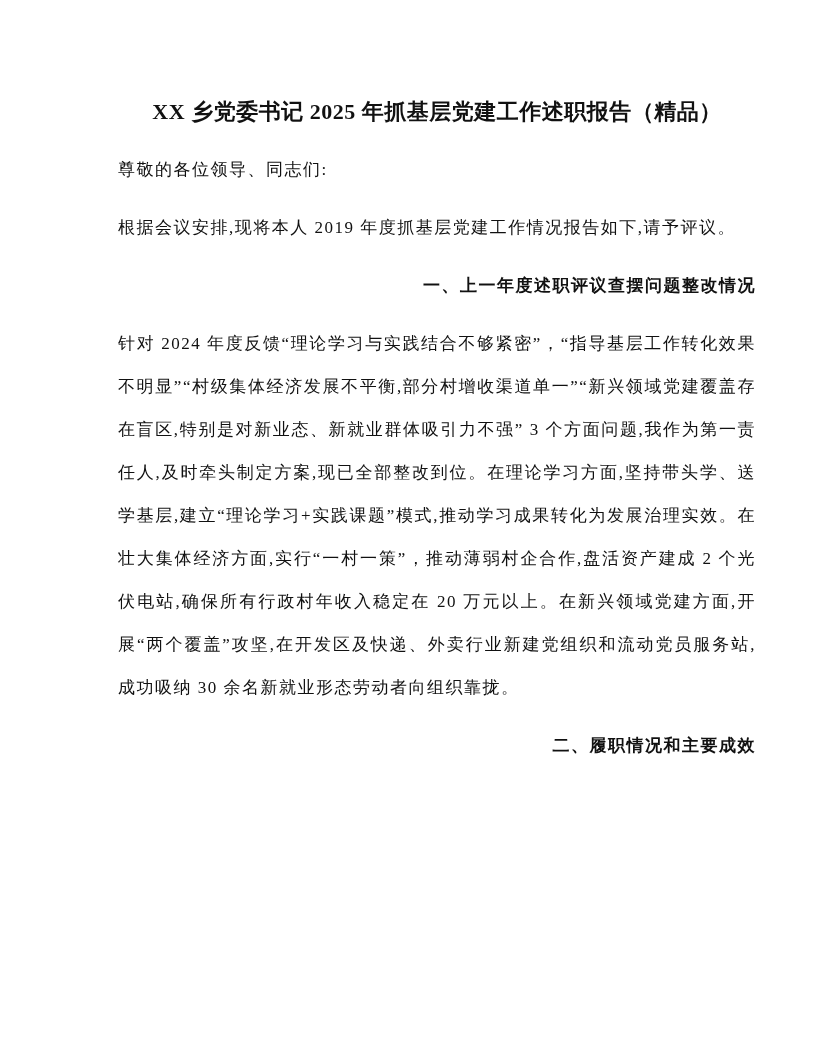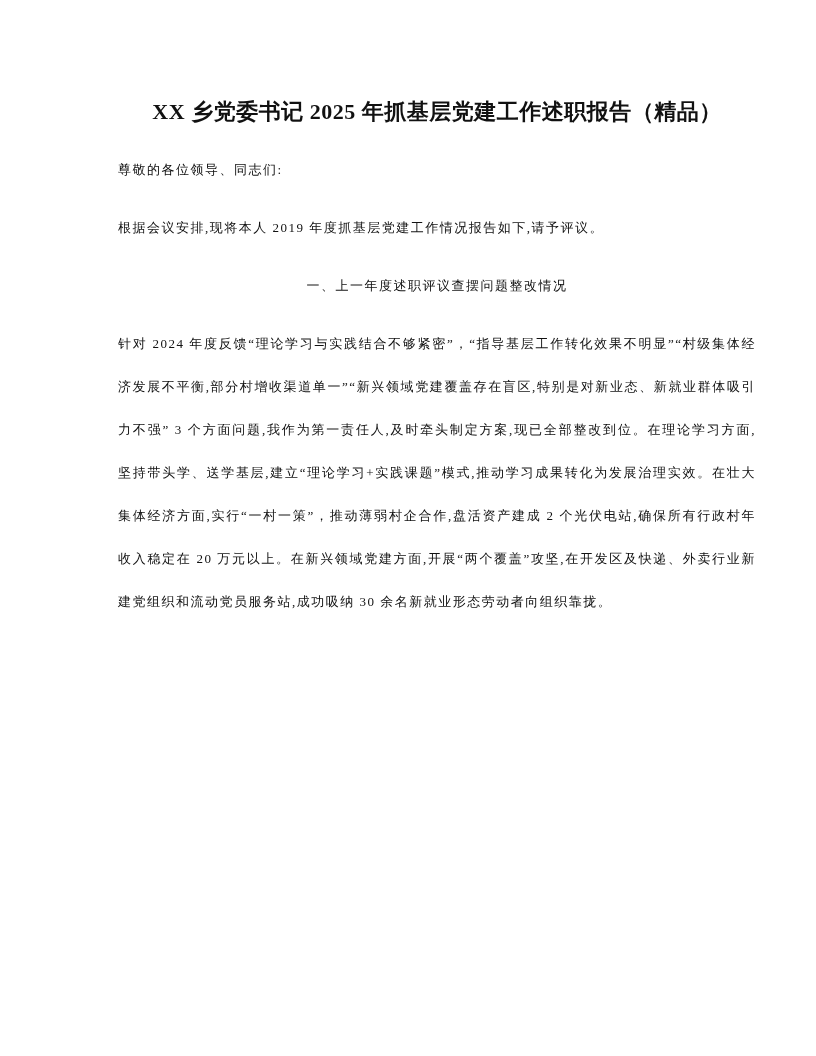--- a/index.html
+++ b/index.html
@@ -22,38 +22,40 @@
   .doc-title {
     font-size: 22px;
     font-weight: 700;
     line-height: 43px;
     text-align: center;
     margin: 0 0 15px 0;
     letter-spacing: 0.5px;
     white-space: nowrap;
   }
   .para {
-    font-size: 13px;
+    font-size: 17px;
     line-height: 43px;
     letter-spacing: 1.5px;
     text-align: justify;
     text-justify: inter-character;
     margin: 0 0 15px 0;
   }
   .para.heading {
-    text-align: center;
+    text-align: right;
+    font-weight: bold;
   }
 </style>
 </head>
 <body>
 
 <div class="page">
   <h1 class="doc-title">XX 乡党委书记 2025 年抓基层党建工作述职报告（精品）</h1>
 
   <p class="para">尊敬的各位领导、同志们:</p>
 
   <p class="para">根据会议安排,现将本人 2019 年度抓基层党建工作情况报告如下,请予评议。</p>
 
   <p class="para heading">一、上一年度述职评议查摆问题整改情况</p>
 
   <p class="para">针对 2024 年度反馈“理论学习与实践结合不够紧密”，“指导基层工作转化效果不明显”“村级集体经济发展不平衡,部分村增收渠道单一”“新兴领域党建覆盖存在盲区,特别是对新业态、新就业群体吸引力不强” 3 个方面问题,我作为第一责任人,及时牵头制定方案,现已全部整改到位。在理论学习方面,坚持带头学、送学基层,建立“理论学习+实践课题”模式,推动学习成果转化为发展治理实效。在壮大集体经济方面,实行“一村一策”，推动薄弱村企合作,盘活资产建成 2 个光伏电站,确保所有行政村年收入稳定在 20 万元以上。在新兴领域党建方面,开展“两个覆盖”攻坚,在开发区及快递、外卖行业新建党组织和流动党员服务站,成功吸纳 30 余名新就业形态劳动者向组织靠拢。</p>
 
+  <p class="para heading">二、履职情况和主要成效</p>
 </div>
 
 </body></html>

